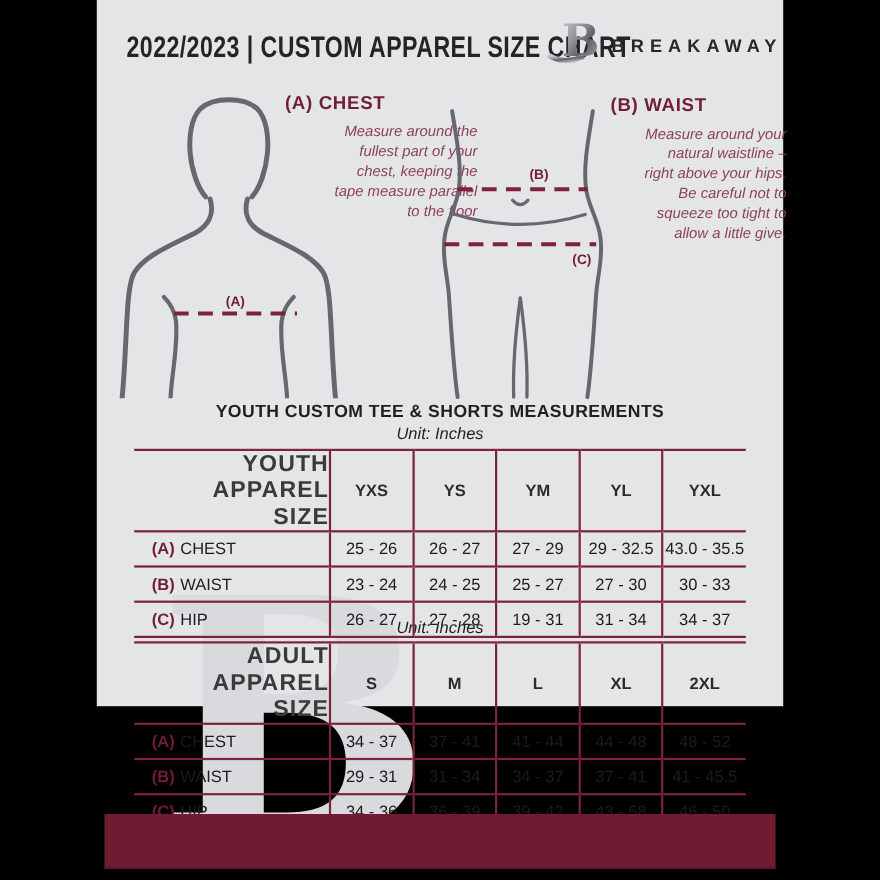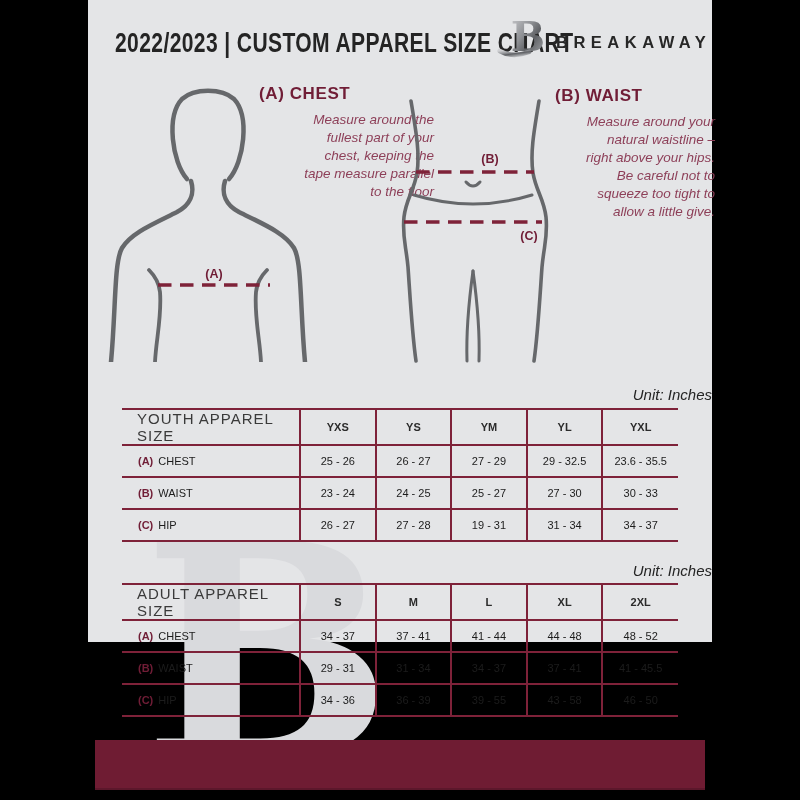--- a/index.html
+++ b/index.html
@@ -57,40 +57,40 @@
   .body-line{ fill:none; stroke:#66686b; stroke-linecap:round; }
   .dash-line{ stroke:var(--border); stroke-width:3.6; stroke-dasharray:13.5 8.5; }
   
   .tbl-title{
     position:absolute; left:0; width:100%;
     text-align:center; font-size:16px; font-weight:700;
     letter-spacing:.4px; color:#1f1f1f;
   }
   .tbl-unit{
     position:absolute; left:0; width:100%;
-    text-align:right; font-size:15px; font-style:italic; color:#242424;
+    text-align:center; font-size:15px; font-style:italic; color:#242424;
   }
   .youth-title{ top:366px; } .youth-unit{ top:386px; }
   .adult-title{ top:543px; } .adult-unit{ top:562px; }
   .size-table{
     position:absolute; left:34px; width:556px;
     border-collapse:collapse; table-layout:fixed;
     z-index:2;
   }
   .youth-table{ top:408px; }
   .adult-table{ top:583px; }
   .size-table col.label-col{ width:178px; }
   .size-table th,.size-table td{
     height:32px; padding:0; text-align:center;
-    font-size:11px; color:#1c1c1c; font-weight:400;
+    font-size:15px; color:#1c1c1c; font-weight:400;
   }
   .size-table thead th{ height:33px; font-weight:700; color:#2b2b2b; }
   .size-table thead th.corner{
-    font-weight:400; color:#3a3a3a; letter-spacing:1px;
-    text-align:left; padding-left:15px; font-size:15px;
+    font-weight:700; color:#3a3a3a; letter-spacing:1px;
+    text-align:right; padding-left:15px; font-size:21px;
   }
   .size-table tr > *{ border-top:2px solid var(--border); }
   .size-table tbody tr:last-child > *{ border-bottom:2px solid var(--border); }
   .size-table tr > *:not(:first-child){ border-left:2px solid var(--border); }
   .row-label{ text-align:left !important; padding-left:16px !important; font-size:16px; color:#3a3a3a; }
   .row-label b{ color:var(--maroon); font-weight:700; margin-right:5px; }
   
   .watermark{
     position:absolute; left:55px; top:538px;
     font-family:"DejaVu Serif", serif; font-weight:700;
@@ -166,20 +166,21 @@
 Be careful not to
 squeeze too tight to
 allow a little give.</p>
   </div>
 
   <div class="guide-block gb-hips">
   </div>
 
   <div class="watermark">B</div>
 
+  <div class="tbl-title youth-title">YOUTH CUSTOM TEE &amp; SHORTS MEASUREMENTS</div>
   <div class="tbl-unit youth-unit">Unit: Inches</div>
   <table class="size-table youth-table">
     <colgroup>
         <col class="label-col">
         <col>
         <col>
         <col>
         <col>
         <col>
       </colgroup>
@@ -193,21 +194,21 @@
         <th>YXL</th>
       </tr>
     </thead>
     <tbody>
       <tr>
         <td class="row-label"><b>(A)</b><span>CHEST</span></td>
         <td>25 - 26</td>
         <td>26 - 27</td>
         <td>27 - 29</td>
         <td>29 - 32.5</td>
-        <td>23.6 - 35.5</td>
+        <td>43.0 - 35.5</td>
       </tr>
       <tr>
         <td class="row-label"><b>(B)</b><span>WAIST</span></td>
         <td>23 - 24</td>
         <td>24 - 25</td>
         <td>25 - 27</td>
         <td>27 - 30</td>
         <td>30 - 33</td>
       </tr>
       <tr>
@@ -255,21 +256,21 @@
         <td>29 - 31</td>
         <td>31 - 34</td>
         <td>34 - 37</td>
         <td>37 - 41</td>
         <td>41 - 45.5</td>
       </tr>
       <tr>
         <td class="row-label"><b>(C)</b><span>HIP</span></td>
         <td>34 - 36</td>
         <td>36 - 39</td>
-        <td>39 - 55</td>
+        <td>39 - 42</td>
         <td>43 - 58</td>
         <td>46 - 50</td>
       </tr>
     </tbody>
   </table>
 
   <div class="footer-bar"></div>
 
 </div>
 

